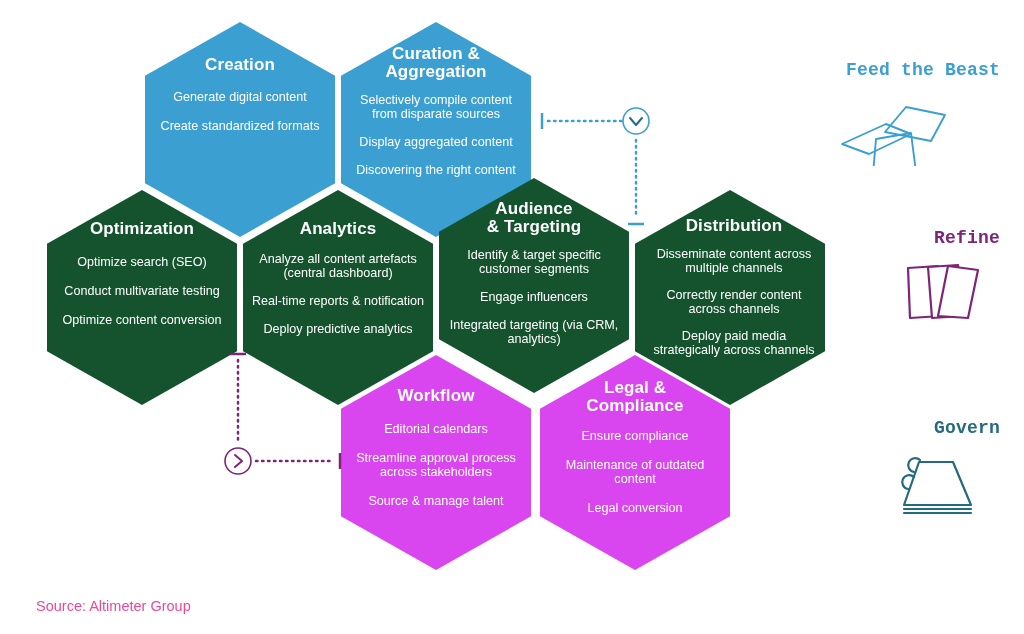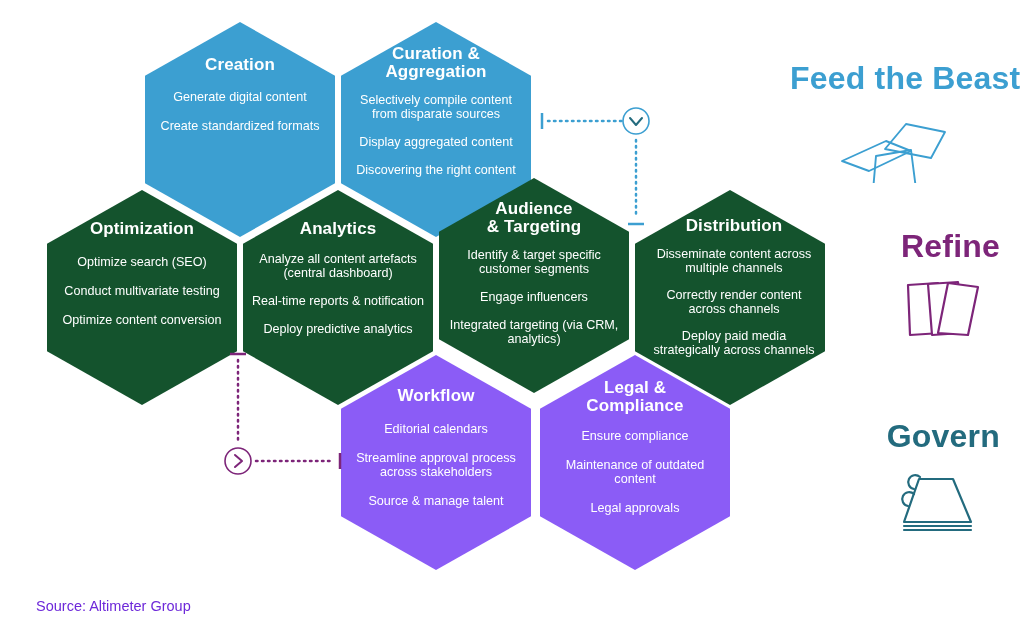--- a/index.html
+++ b/index.html
@@ -26,21 +26,21 @@
     clip-path: polygon(50% 0%, 100% 25%, 100% 75%, 50% 100%, 0% 75%, 0% 25%);
     display: flex;
     flex-direction: column;
     align-items: center;
     color: #ffffff;
     text-align: center;
     padding: 0 8px;
   }
   .hex.blue   { background: #3c9fd1; }
   .hex.purple { background: #14532d; }
-  .hex.teal   { background: #8b5cf6; }
+  .hex.teal   { background: #d946ef; }
 
   .hex-title {
     font-weight: bold;
     font-size: 17px;
     line-height: 1.05;
     letter-spacing: .1px;
     white-space: pre-line;
   }
   .hex-items {
     display: flex;
@@ -86,41 +86,42 @@
   .hex.h-legal      .hex-title { margin-top: 24px; }
   .hex.h-legal      .hex-items { margin-top: 14px; gap: 15px; }
 
   
   .stage {
     position: absolute;
     text-align: right;
     width: 210px;
   }
   .stage-label {
-    font-size: 32px;
+    font-size: 18px;
     font-weight: bold;
     letter-spacing: .2px;
     white-space: nowrap;
+    font-family: Liberation Mono, monospace;
   }
   .stage-icon { margin-top: 6px; display: block; }
 
   .stage.s-feed   { left: 790px; top: 60px;  color: #3c9fd1; }
   .stage.s-refine { left: 790px; top: 228px; color: #7d2579; }
   .stage.s-govern { left: 790px; top: 418px; color: #236b7e; }
 
   
   .connector { position: absolute; }
 
   
   .source-note {
     position: absolute;
     left: 36px;
     top: 598px;
     font-size: 14.5px;
-    color: #6d28d9;
+    color: #ec4899;
   }
 </style>
 </head>
 <body>
 
 <div id="canvas">
 
   <div class="hex blue h-creation">
     <div class="hex-title">Creation</div>
     <div class="hex-items">
@@ -201,21 +202,21 @@
     </div>
   </div>
 
   <div class="hex teal h-legal">
     <div class="hex-title">Legal &amp;
 Compliance</div>
     <div class="hex-items">
       <div class="hex-item">Ensure compliance</div>
       <div class="hex-item">Maintenance of outdated
 content</div>
-      <div class="hex-item">Legal approvals</div>
+      <div class="hex-item">Legal conversion</div>
     </div>
   </div>
 
   <svg class="connector" style="left:530px; top:100px;" width="130" height="135" viewBox="0 0 130 135">
     <line x1="12" y1="13" x2="12" y2="29" stroke="#3c9fd1" stroke-width="2.5"></line>
     <line x1="18" y1="21" x2="92" y2="21" stroke="#3c9fd1" stroke-width="2.5" stroke-dasharray="1.5 4.5" stroke-linecap="round"></line>
     <circle cx="106" cy="21" r="13" fill="#ffffff" stroke="#3c9fd1" stroke-width="1.6"></circle>
     <polyline points="100,18 106,25 112,18" fill="none" stroke="#236b7e" stroke-width="2" stroke-linecap="round" stroke-linejoin="round"></polyline>
     <line x1="106" y1="40" x2="106" y2="118" stroke="#3c9fd1" stroke-width="2.5" stroke-dasharray="1.5 4.5" stroke-linecap="round"></line>
     <line x1="98" y1="124" x2="114" y2="124" stroke="#3c9fd1" stroke-width="2.5"></line>

